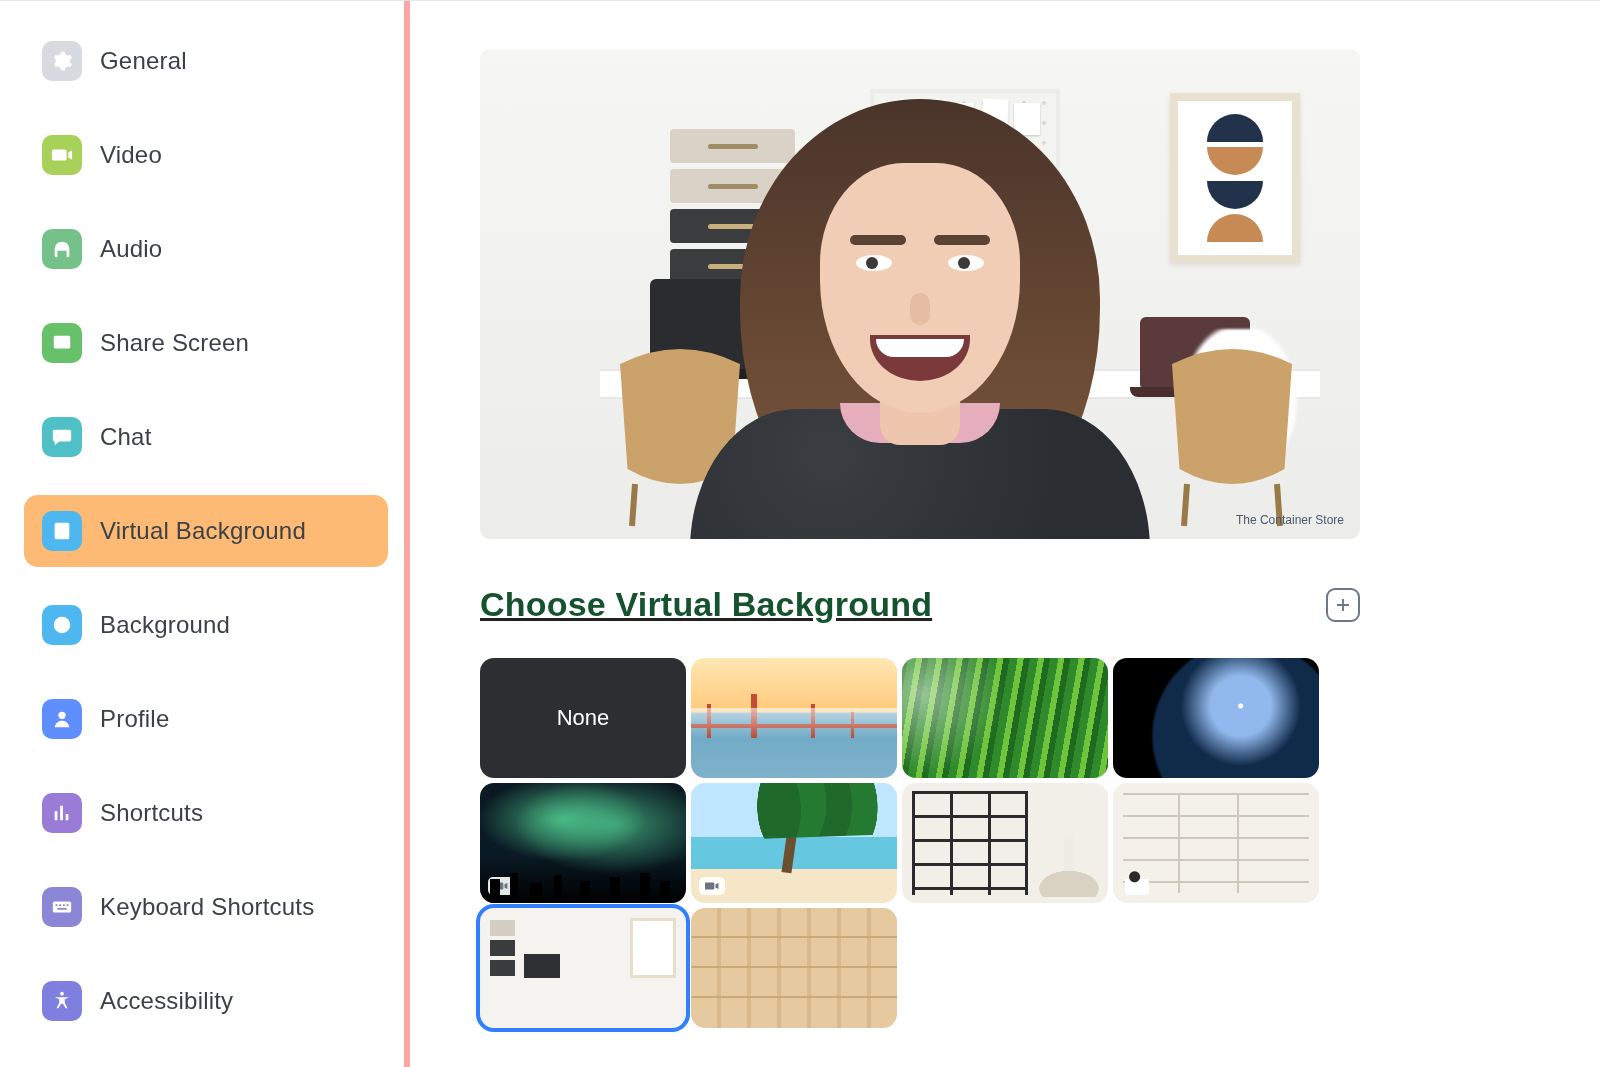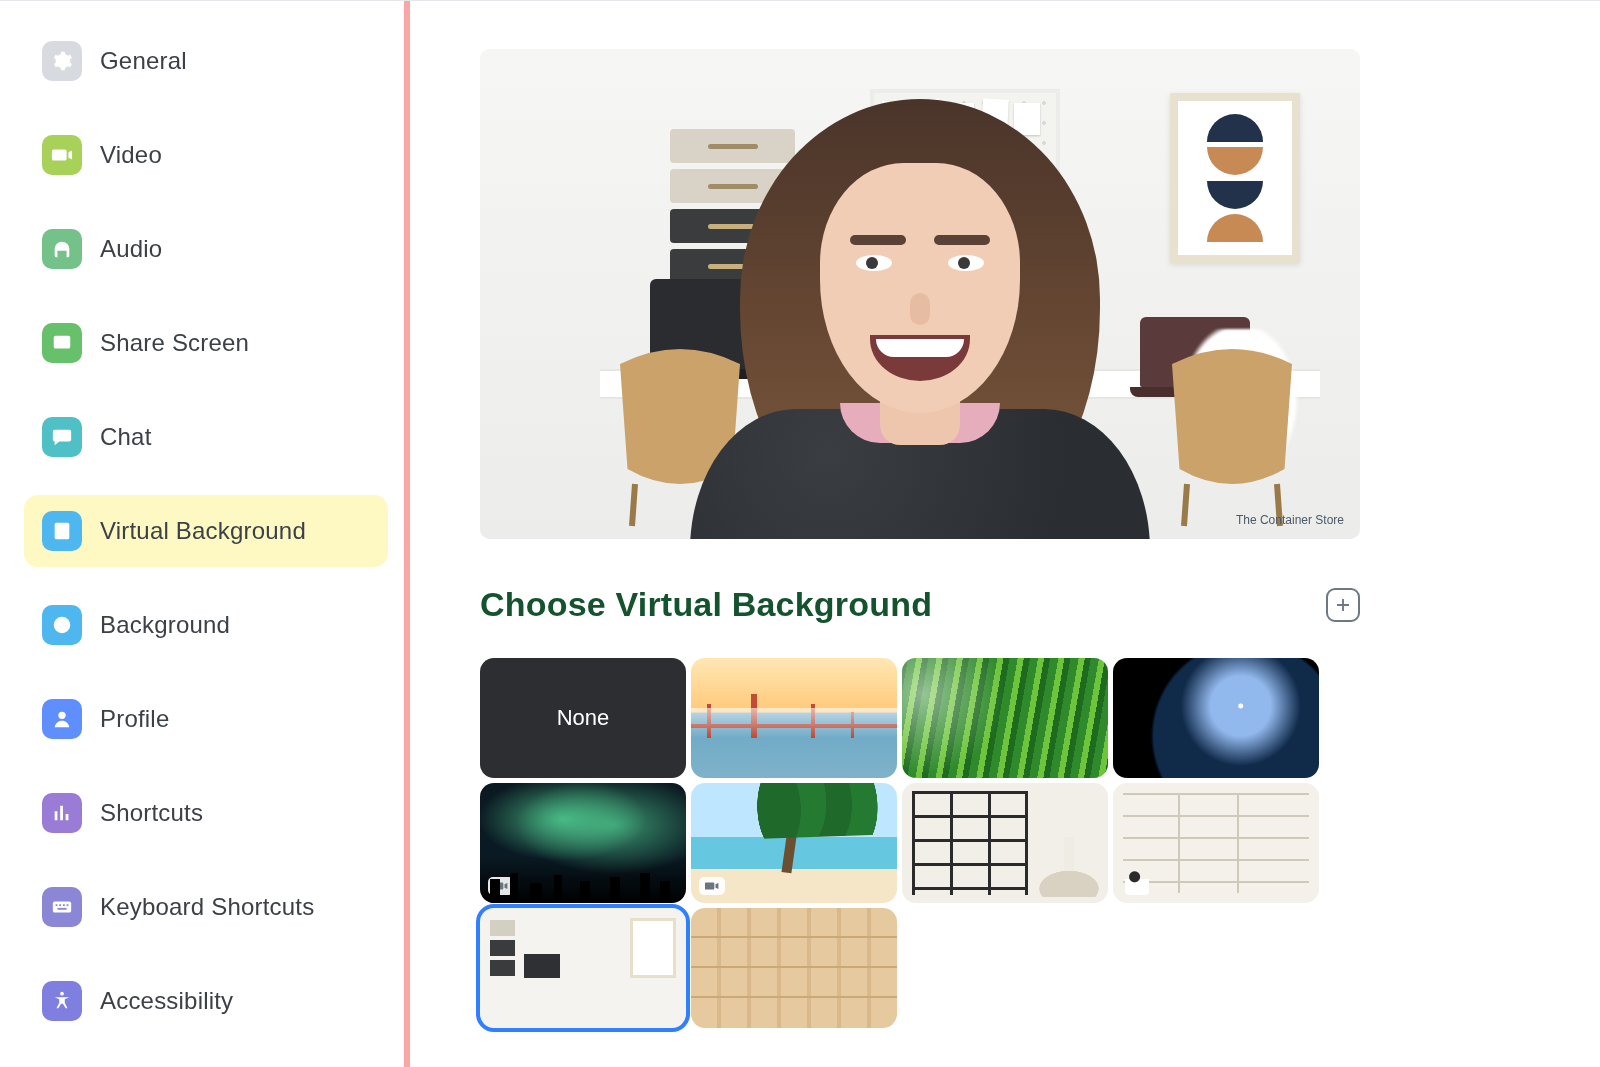--- a/index.html
+++ b/index.html
@@ -26,39 +26,40 @@
   }
   .nav-item {
     display: flex;
     align-items: center;
     gap: 18px;
     padding: 16px 18px;
     border-radius: 14px;
     cursor: pointer;
     margin-bottom: 22px;
   }
-  .nav-item.selected { background: #fef9c3; }
+  .nav-item.selected { background: #fdba74; }
   .nav-icon {
     width: 40px; height: 40px;
     border-radius: 10px;
     display: flex; align-items: center; justify-content: center;
     flex-shrink: 0;
   }
   .nav-icon svg { width: 22px; height: 22px; fill: #fff; }
   .nav-label {
     font-size: 24px;
     color: #3c4148;
     font-weight: 500;
     letter-spacing: .2px;
   }
   
   .main {
     flex: 1;
     padding: 48px 50px 0 70px;
     overflow-y: auto;
+    text-decoration: underline;
   }
   .preview {
     width: 880px;
     height: 490px;
     border-radius: 10px;
     overflow: hidden;
     position: relative;
     background: #f2f2f2;
   }
   

